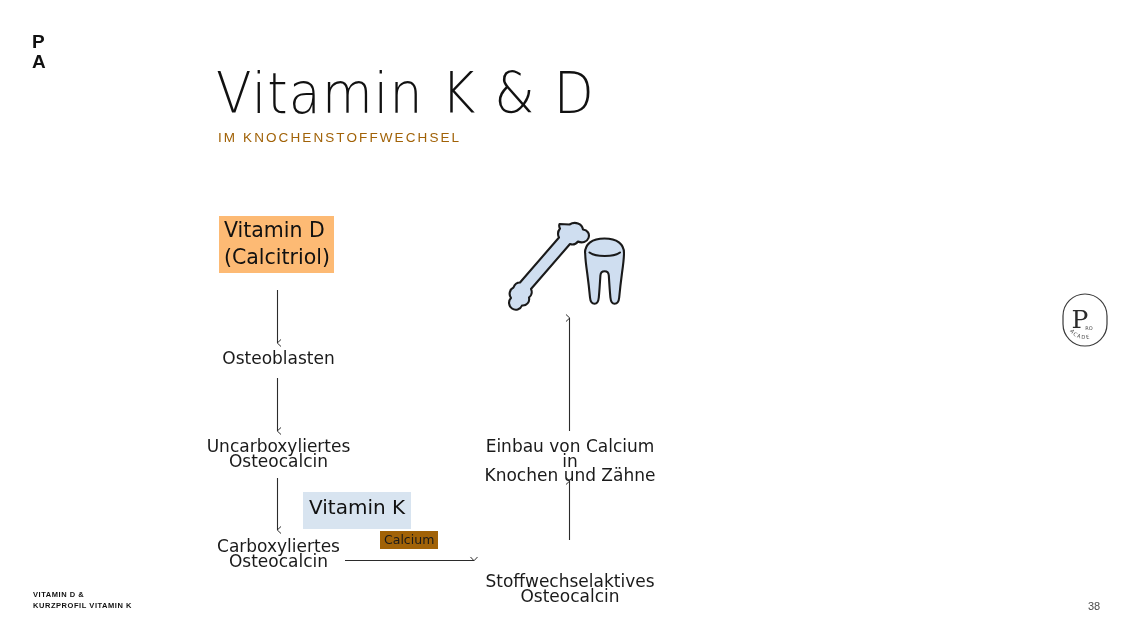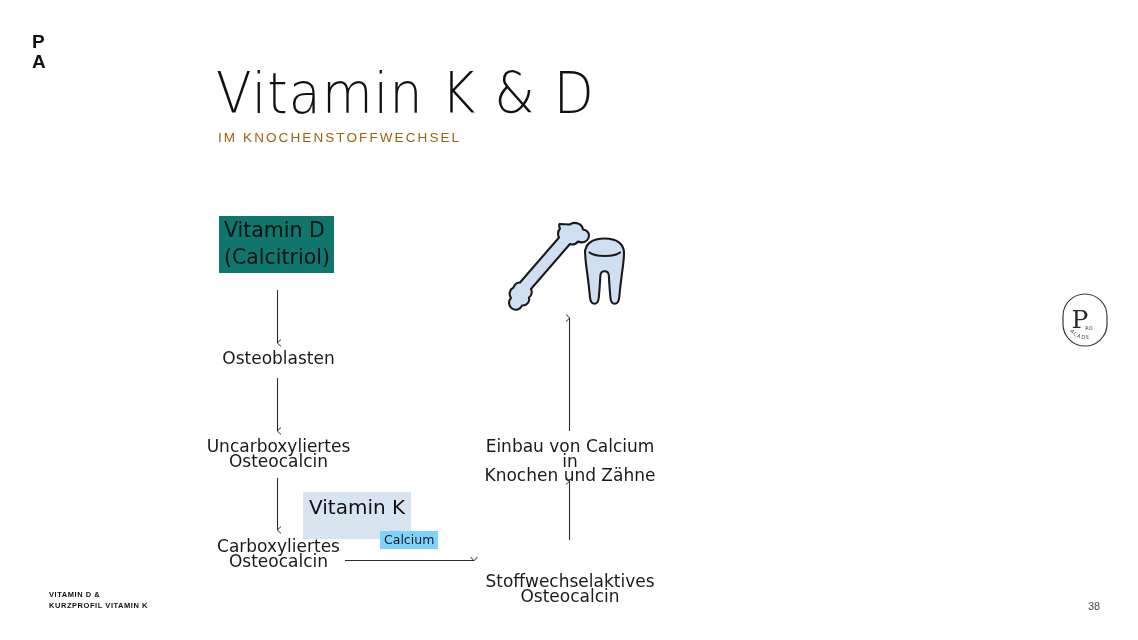--- a/index.html
+++ b/index.html
@@ -77,35 +77,35 @@
     font-size: 20.5px;
     line-height: 27px;
     color: #111111;
     white-space: pre-line;
     padding: 1px 4px 2px 5px;
     box-sizing: border-box;
   }
   #vitamin-d-box {
     left: 219px;
     top: 216px;
-    background: #0f766e;
+    background: #fdba74;
   }
   #vitamin-k-box {
     left: 303px;
     top: 492px;
     background: #d8e4f0;
     font-size: 20px;
     line-height: 28px;
-    padding: 1px 6px 18px 6px;
+    padding: 1px 6px 8px 6px;
   }
   #calcium-box {
     position: absolute;
     left: 380px;
     top: 531px;
-    background: #7dd3fc;
+    background: #a16207;
     font-family: "DejaVu Sans", sans-serif;
     font-size: 12.5px;
     line-height: 17px;
     color: #1a1a1a;
     padding: 0 4px 1px 4px;
   }
 
   #node-osteoblasten { left: 196px; top: 351px; width: 165px; }
   #node-uncarb       { left: 196px; top: 439px; width: 165px; }
   #node-carb         { left: 196px; top: 539px; width: 165px; }
@@ -125,21 +125,20 @@
   #footer-left {
     position: absolute;
     left: 33px;
     top: 589px;
     font-family: "Liberation Sans", sans-serif;
     font-size: 7.5px;
     font-weight: bold;
     letter-spacing: 0.55px;
     line-height: 11px;
     color: #111111;
-    margin-left: 16px;
   }
   #footer-left div { display: block; }
   #page-number {
     position: absolute;
     left: 1088px;
     top: 600px;
     font-family: "Liberation Sans", sans-serif;
     font-size: 11px;
     color: #4a4a4a;
   }

